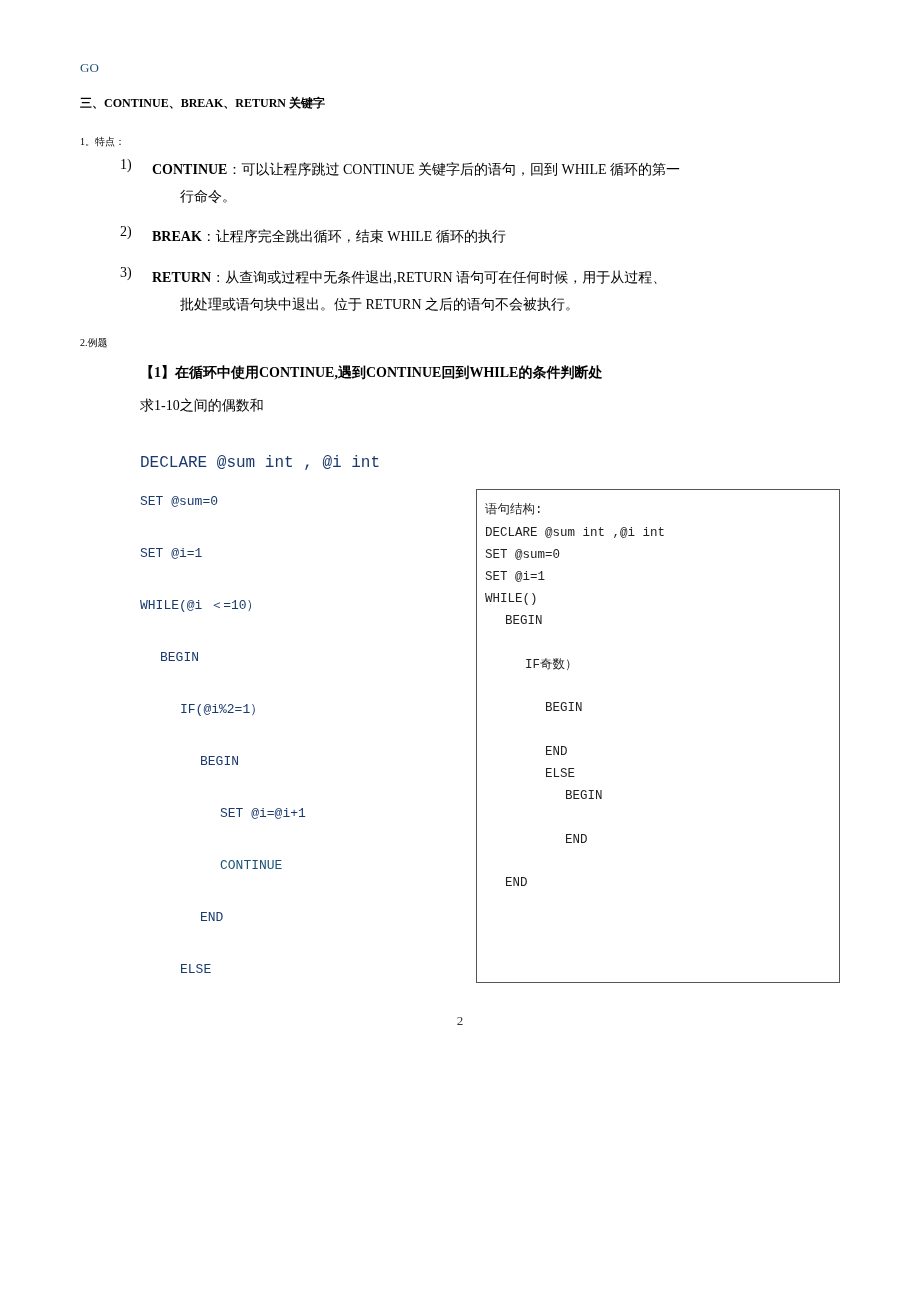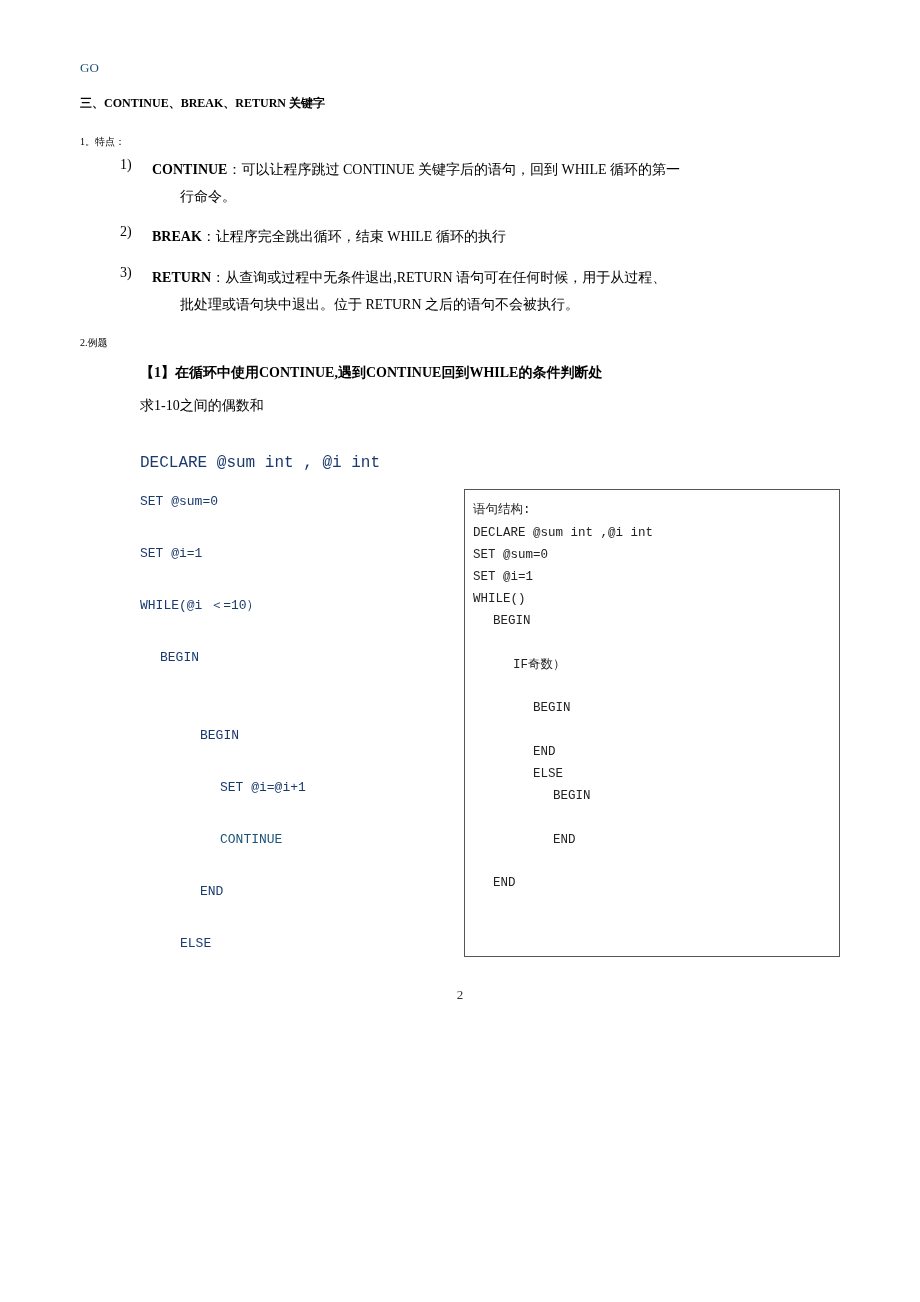--- a/index.html
+++ b/index.html
@@ -66,21 +66,21 @@
     }
 
     .example-desc {
       font-size: 14px;
       margin-bottom: 28px;
       line-height: 1.8;
     }
 
     .code-area {
       display: flex;
-      gap: 4px;
+      gap: 16px;
       margin-top: 6px;
     }
 
     .code-left {
       font-family: "Courier New", Courier, monospace;
       font-size: 13px;
       color: #1a3a6e;
       line-height: 2.0;
       min-width: 320px;
       flex: 0 0 320px;
@@ -161,20 +161,21 @@
 
       <div class="code-left">
         <div>SET @sum=0</div>
         <div>&nbsp;</div>
         <div>SET @i=1</div>
         <div>&nbsp;</div>
         <div>WHILE(@i ＜=10）</div>
         <div>&nbsp;</div>
         <div class="indent1">BEGIN</div>
         <div>&nbsp;</div>
+        <div class="indent2">IF(@i%2=1）</div>
         <div>&nbsp;</div>
         <div class="indent3">BEGIN</div>
         <div>&nbsp;</div>
         <div class="indent4">SET @i=@i+1</div>
         <div>&nbsp;</div>
         <div class="indent4" style="color:#1a5276;">CONTINUE</div>
         <div>&nbsp;</div>
         <div class="indent3">END</div>
         <div>&nbsp;</div>
         <div class="indent2">ELSE</div>

